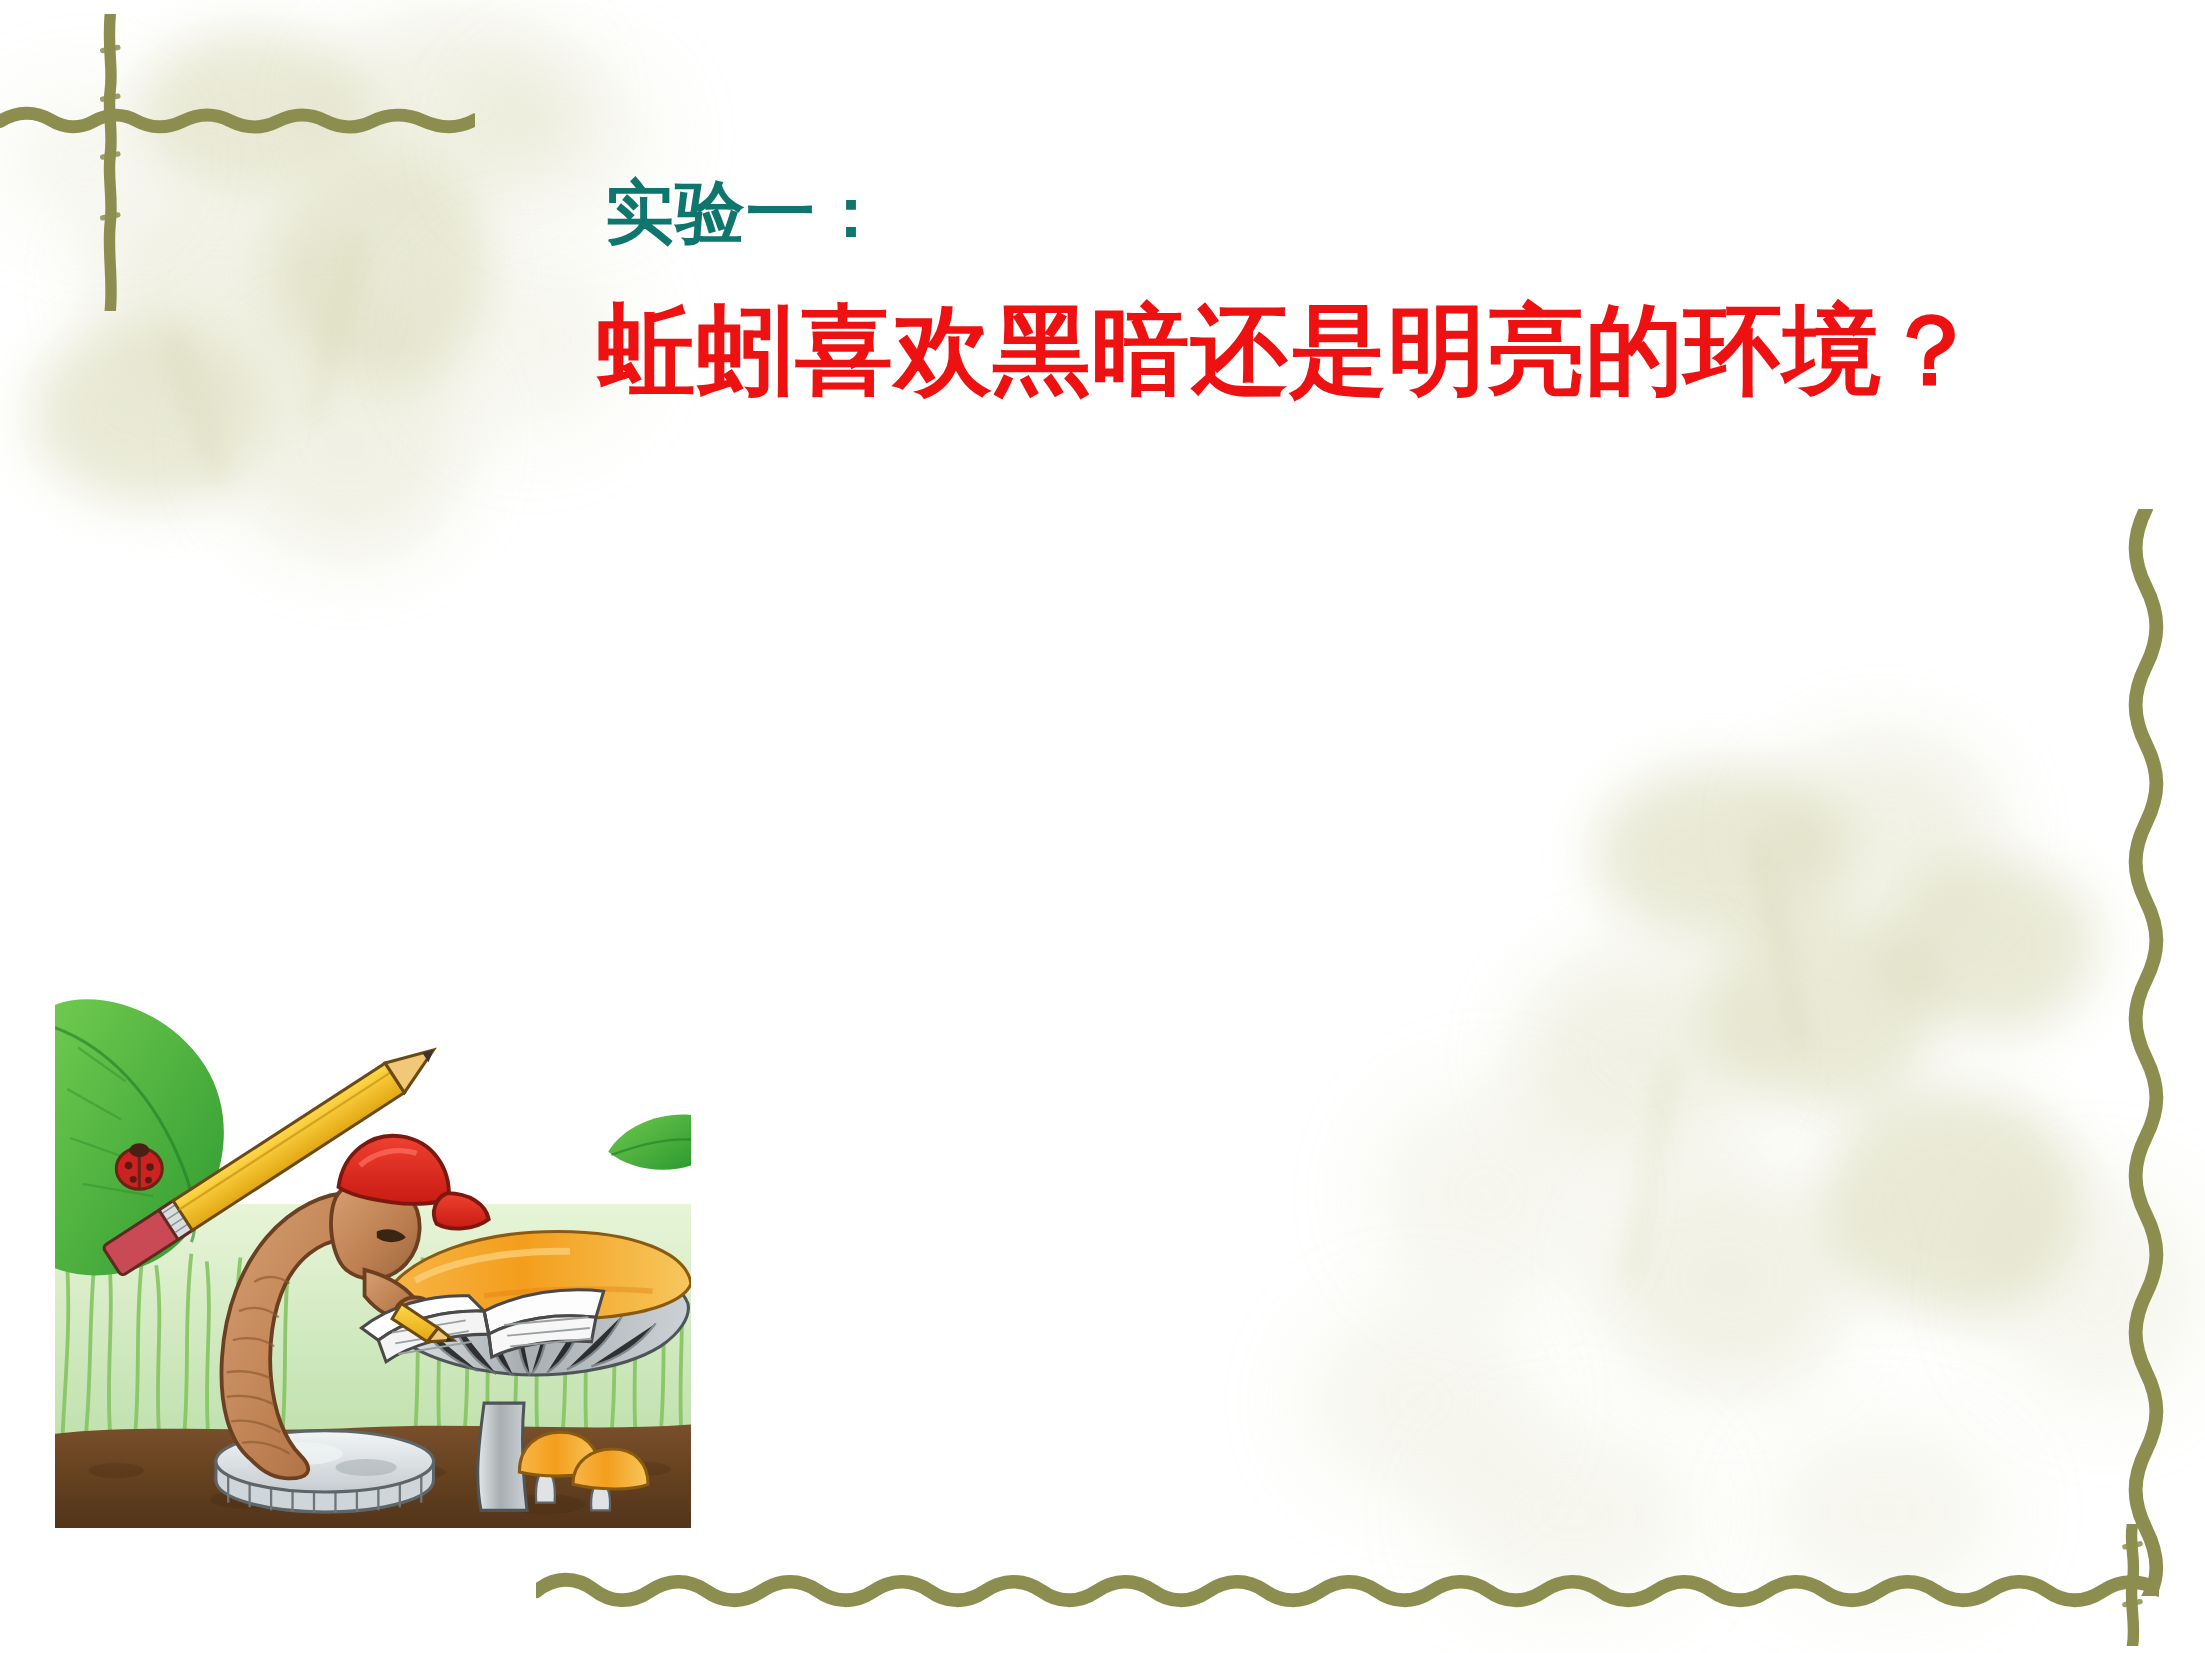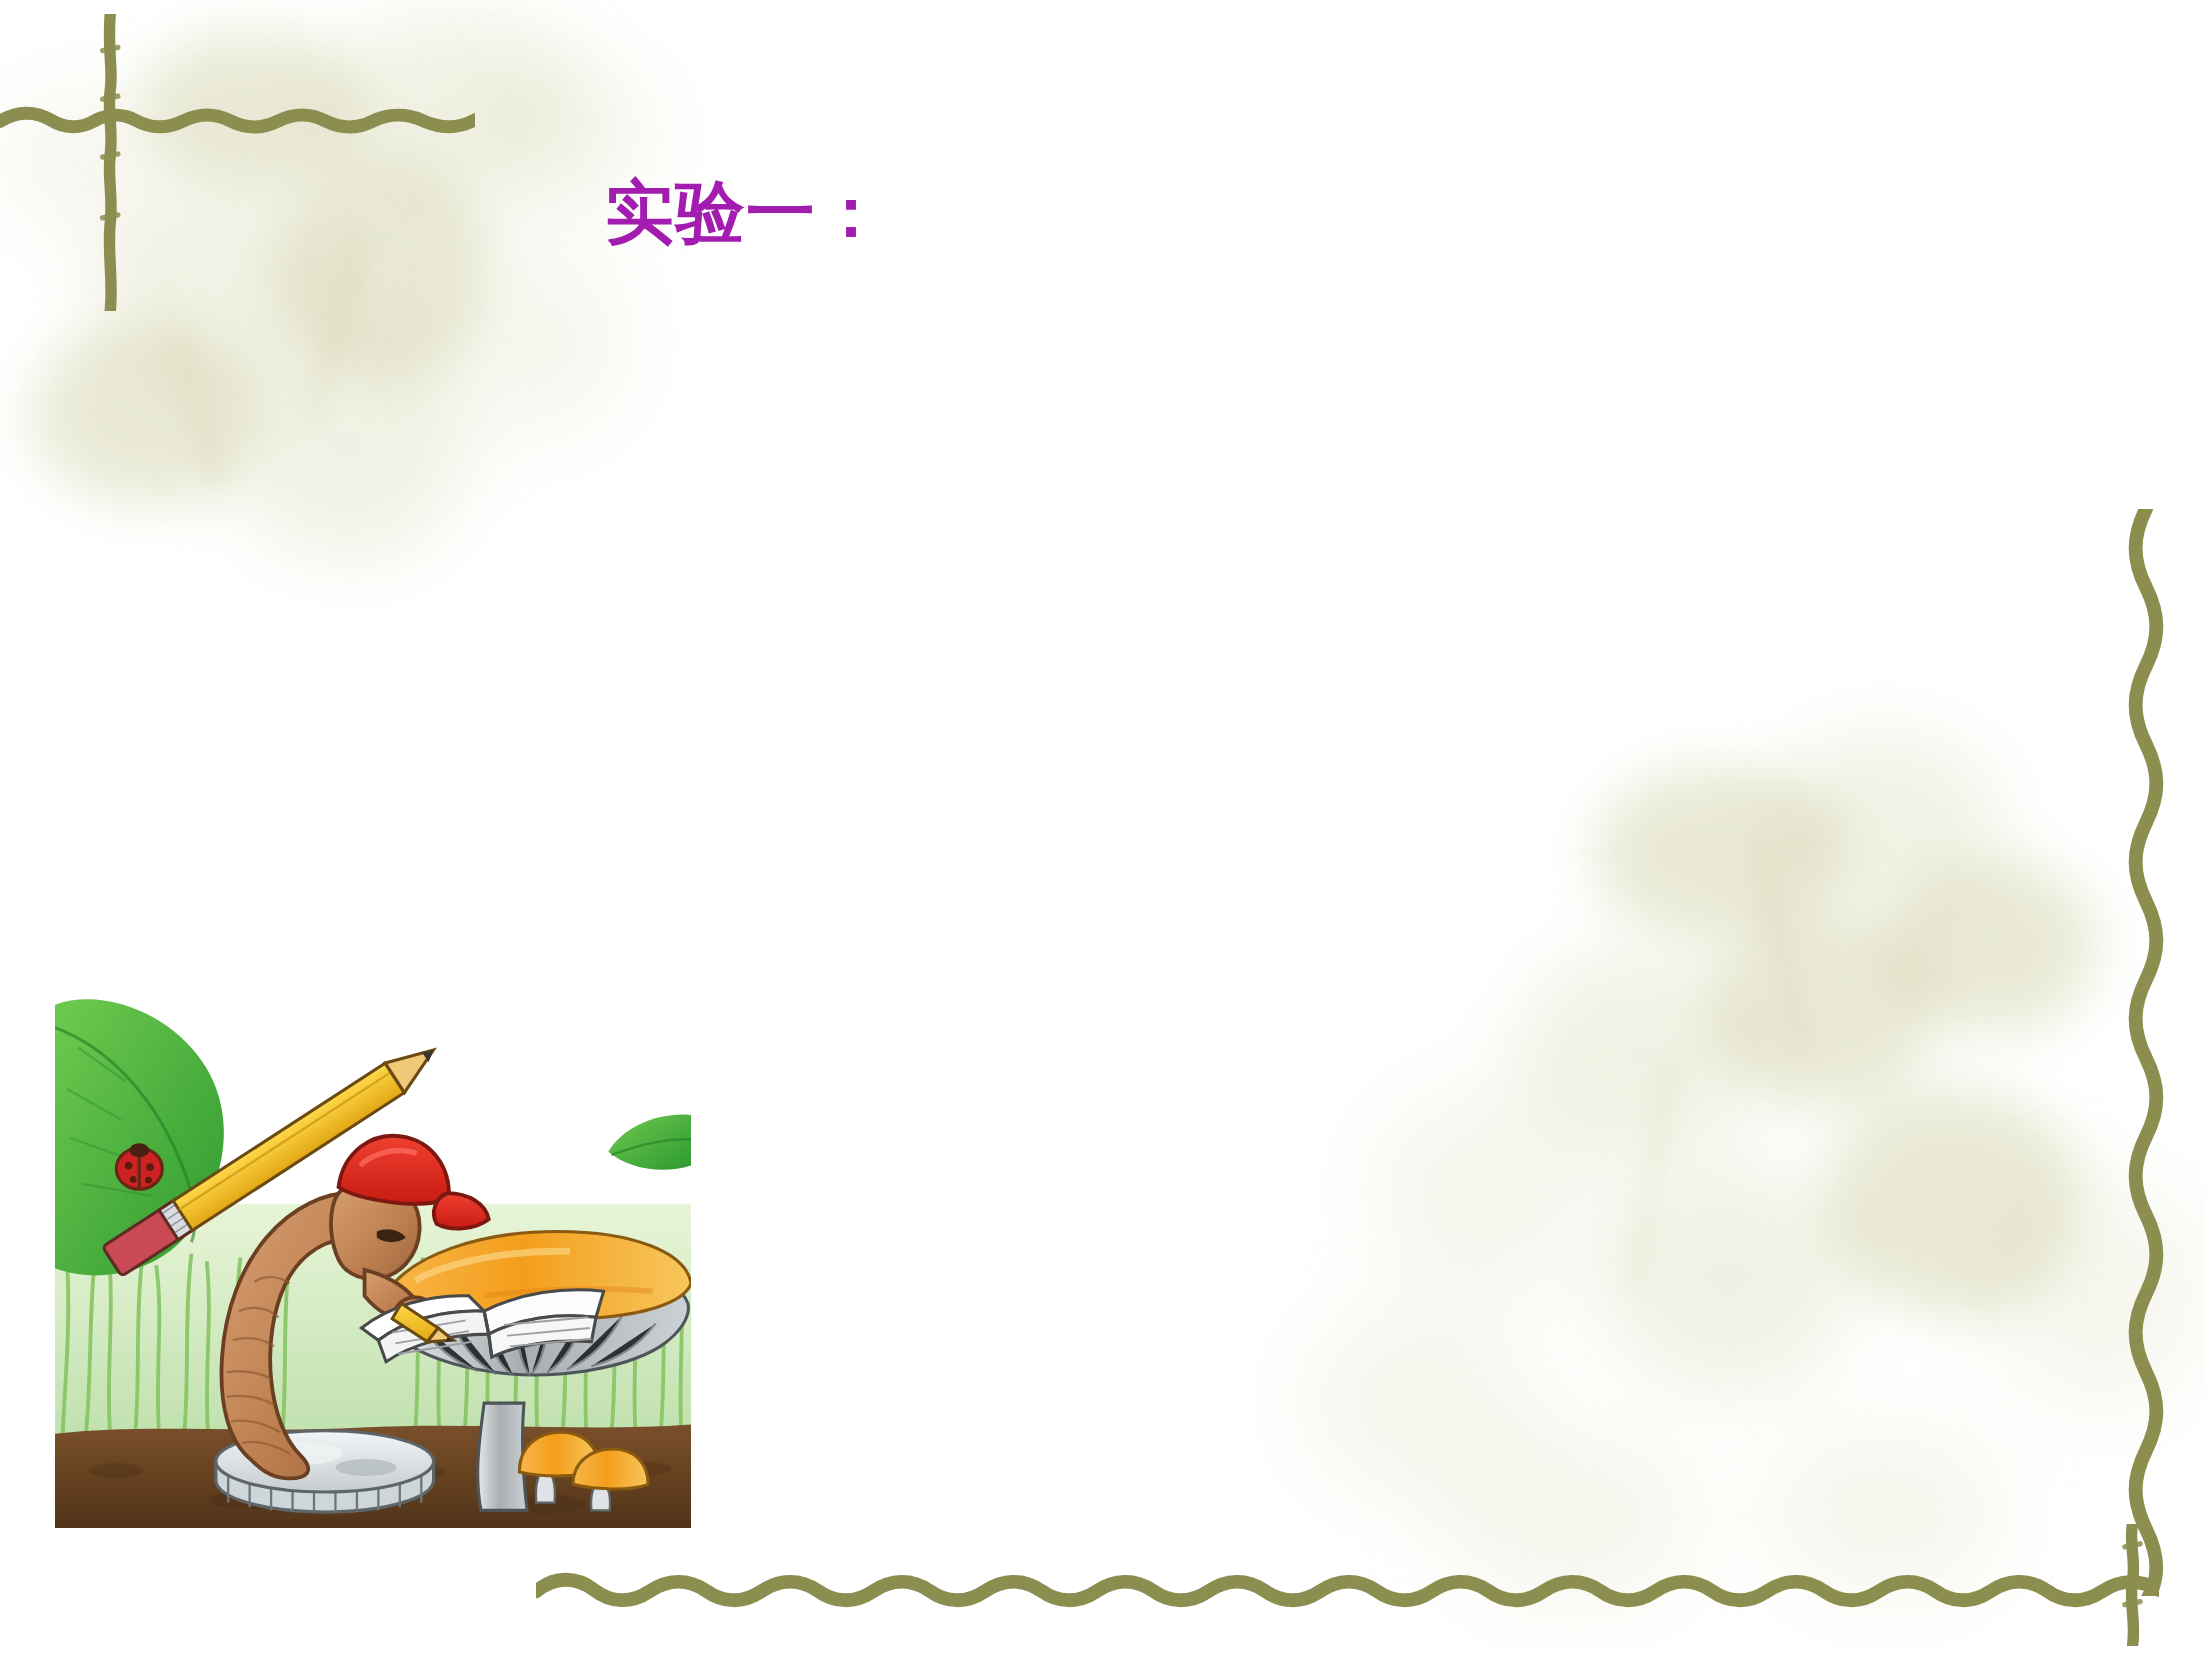--- a/index.html
+++ b/index.html
@@ -54,21 +54,21 @@
   }
 
   
   .title-block {
     position: absolute;
     left: 605px;
     top: 176px;
     width: 1455px;
   }
   .title-line-1 {
-    color: #a21caf;
+    color: #0f766e;
     font-size: 69px;
     font-weight: bold;
     line-height: 1.05;
     letter-spacing: 1.5px;
     white-space: nowrap;
     font-family: "DejaVu Sans", "Liberation Sans", sans-serif;
   }
   .title-line-2 {
     color: #ee1111;
     font-size: 98px;
@@ -174,20 +174,21 @@
 
   <div class="vine-v" style="left:2115px; top:1524px; width:35px; height:123px;">
     <svg viewBox="0 0 46 160" preserveAspectRatio="none" aria-hidden="true">
       <path d="M23,0 C18,28 28,46 23,74 C18,102 28,130 23,160" fill="none" stroke="#8c8e50" stroke-width="15" stroke-linecap="round"></path>
       <path d="M13,30 L33,26 M13,106 L33,102" stroke="#8c8e50" stroke-width="7" stroke-linecap="round" fill="none" opacity="0.85"></path>
     </svg>
   </div>
 
   <div class="title-block">
     <div class="title-line-1">实验一：</div>
+    <div class="title-line-2">蚯蚓喜欢黑暗还是明亮的环境？</div>
   </div>
 
   <div class="illustration">
     <svg viewBox="0 0 830 723" aria-hidden="true">
       <defs>
         <linearGradient id="gSoil" x1="0" y1="0" x2="0" y2="1">
           <stop offset="0%" stop-color="#7a4f2b"></stop>
           <stop offset="55%" stop-color="#63401f"></stop>
           <stop offset="100%" stop-color="#52341a"></stop>
         </linearGradient>

